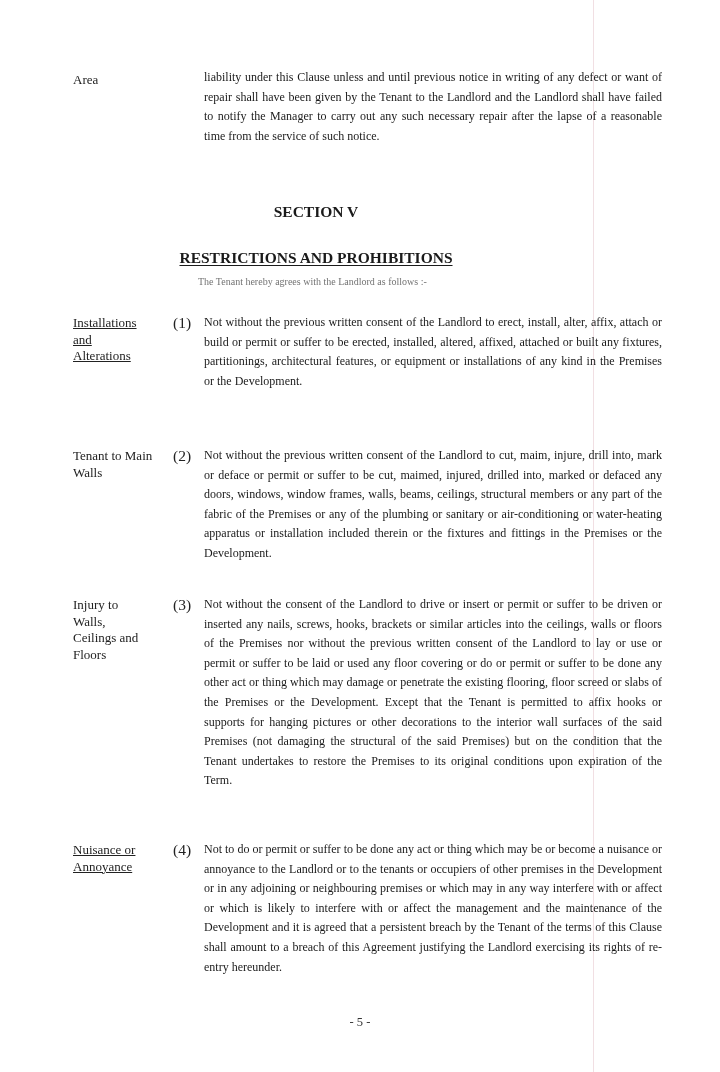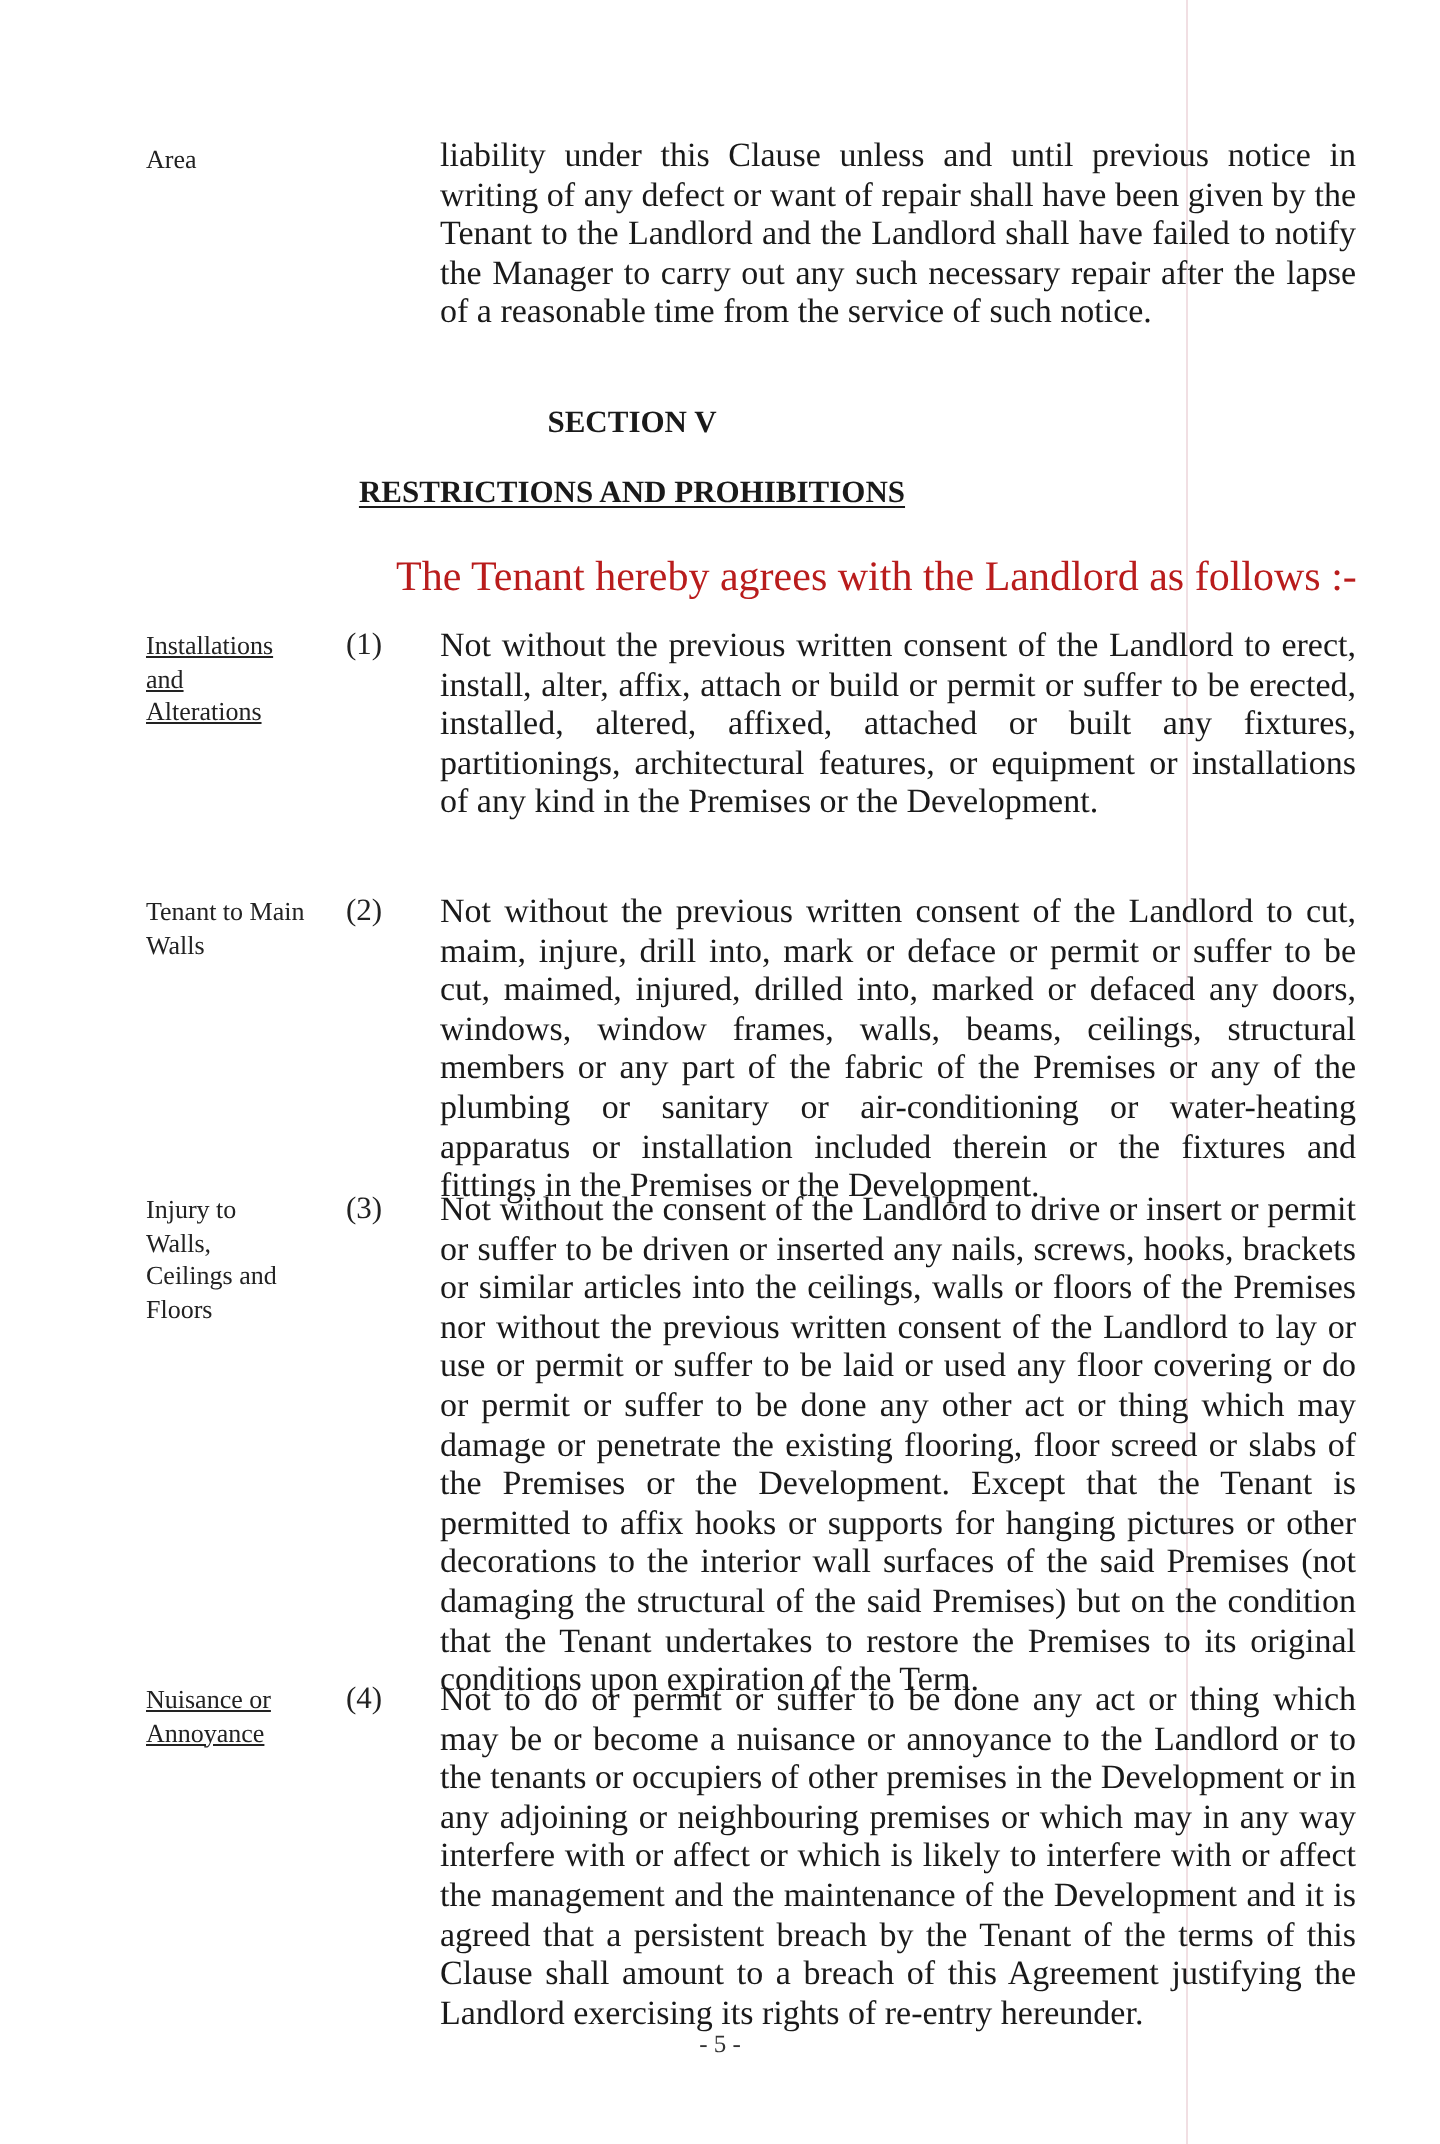--- a/index.html
+++ b/index.html
@@ -16,48 +16,48 @@
       position: absolute; left: 0; width: 720px;
     }
     .margin-label {
       position: absolute; left: 73px; width: 78px;
       font-size: 13px; line-height: 16.5px; color: #222;
     }
     .clause-num {
       position: absolute; left: 173px; font-size: 15.5px; line-height: 20px; color: #222;
     }
     .body-text {
-      position: absolute; left: 220px; width: 458px;
-      font-size: 17px; line-height: 19.6px; text-align: justify; color: #1a1a1a;
+      position: absolute; left: 204px; width: 458px;
+      font-size: 12px; line-height: 19.6px; text-align: justify; color: #1a1a1a;
     }
     .heading {
       position: absolute; left: 0; width: 632px; text-align: center;
       font-weight: bold; font-size: 15.5px; color: #1a1a1a;
     }
     .heading.sub { text-decoration: underline; text-underline-offset: 2px; }
     .intro {
-      position: absolute; left: 198px; font-size: 21px; color: #b91c1c;
+      position: absolute; left: 198px; font-size: 10px; color: #737373;
     }
     .page-number {
       position: absolute; left: 0; width: 720px; text-align: center; font-size: 12.5px; color: #333;
     }
   </style>
 </head>
 <body>
 
 <div class="page">
   <div class="fold-line"></div>
 
   <div class="clause" style="top:68px;">
     <div class="margin-label" style="top:4px;">Area</div>
     <div class="body-text" style="top:0;">liability under this Clause unless and until previous notice in writing of any defect or want of repair shall have been given by the Tenant to the Landlord and the Landlord shall have failed to notify the Manager to carry out any such necessary repair after the lapse of a reasonable time from the service of such notice.</div>
   </div>
 
   <div class="heading" style="top:203px;">SECTION V</div>
-  <div class="heading sub" style="top:238px;">RESTRICTIONS AND PROHIBITIONS</div>
+  <div class="heading sub" style="top:249px;">RESTRICTIONS AND PROHIBITIONS</div>
   <div class="intro" style="top:276px;">The Tenant hereby agrees with the Landlord as follows :-</div>
 
   <div class="clause" style="top:313px;">
     <div class="margin-label" style="top:2px;text-decoration:underline;">Installations and Alterations</div>
     <div class="clause-num" style="top:0;">(1)</div>
     <div class="body-text" style="top:0;">Not without the previous written consent of the Landlord to erect, install, alter, affix, attach or build or permit or suffer to be erected, installed, altered, affixed, attached or built any fixtures, partitionings, architectural features, or equipment or installations of any kind in the Premises or the Development.</div>
   </div>
 
   <div class="clause" style="top:446px;">
     <div class="margin-label" style="top:2px; width:90px;">Tenant to Main Walls</div>

